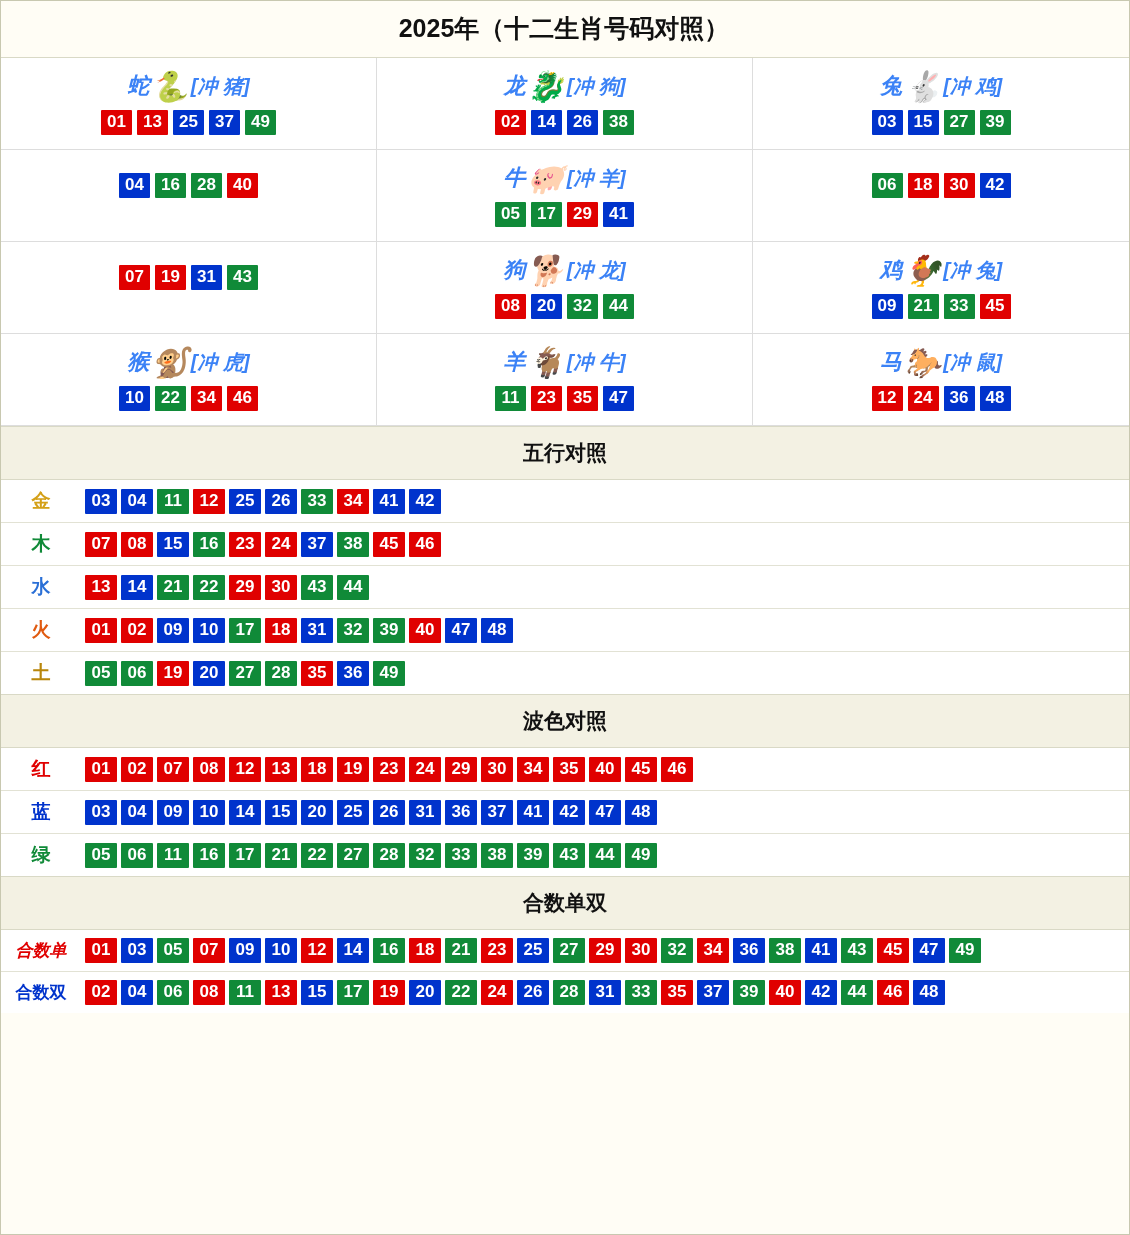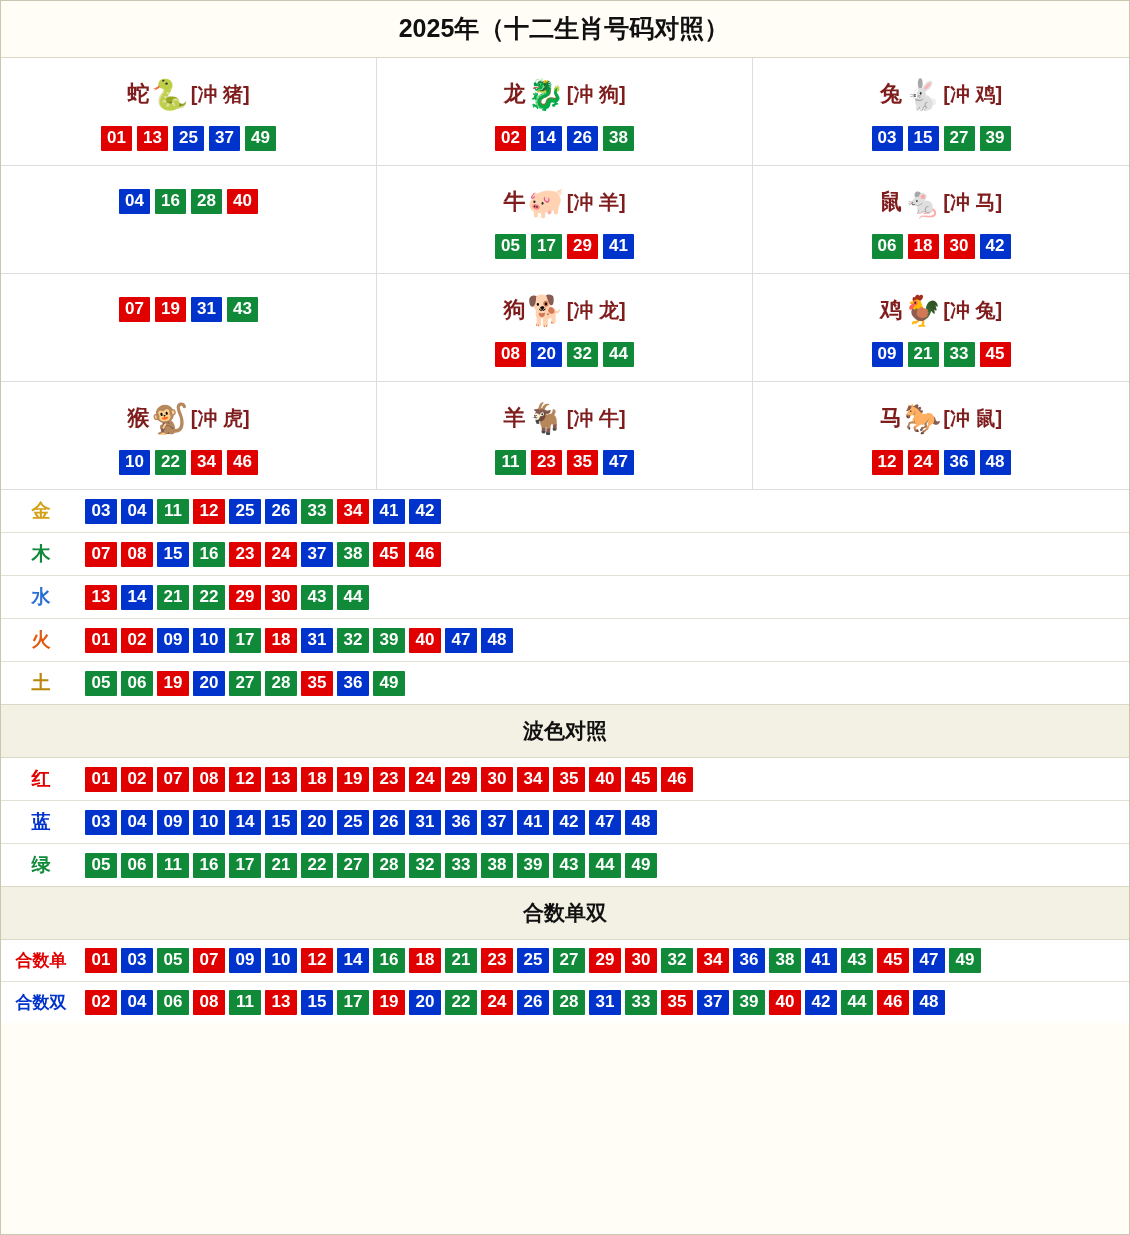--- a/index.html
+++ b/index.html
@@ -46,23 +46,24 @@
     border-right: 1px solid #ddd;
     border-bottom: 1px solid #ddd;
     padding: 14px 0 14px 0;
     text-align: center;
     background: #fff;
   }
   .zodiac-cell:nth-child(3n) { border-right: none; }
   .zodiac-head {
     font-size: 21px;
     font-weight: bold;
-    color: #7f1d1d;
-    line-height: 44px;
+    color: #3b82f6;
+    line-height: 28px;
     white-space: nowrap;
+    font-style: italic;
   }
   .zodiac-head .animal { font-size: 22px; }
   .zodiac-head .emoji { font-size: 30px; vertical-align: -4px; margin: 0 2px; }
   .zodiac-head .clash { font-size: 20px; }
   .num-row {
     margin-top: 9px;
     display: flex;
     justify-content: center;
     gap: 5px;
     flex-wrap: wrap;
@@ -114,21 +115,21 @@
   .row-nums .num { min-width: 26px; }
   
   .c-gold  { color: #d4a017; }
   .c-wood  { color: #108a38; }
   .c-water { color: #2a6fd6; }
   .c-fire  { color: #e05a10; }
   .c-earth { color: #b8860b; }
   .c-red   { color: #e00000; }
   .c-blue  { color: #0033cc; }
   .c-green { color: #108a38; }
-  .c-odd   { color: #e00000; }
+  .c-odd   { color: #e00000; font-style: italic; }
   .c-even  { color: #0033cc; }
   .block { background:#fff; }
 </style>
 </head>
 <body>
 
 <div class="page">
 
   <div class="main-title">2025年（十二生肖号码对照）</div>
 
@@ -172,21 +173,20 @@
       <div class="zodiac-cell">
         <div class="zodiac-head"><span class="animal">牛</span><span class="emoji">🐖</span><span class="clash">[冲 羊]</span></div>
         <div class="num-row">
           <span class="num green">05</span>
           <span class="num green">17</span>
           <span class="num red">29</span>
           <span class="num blue">41</span>
         </div>
       </div>
       <div class="zodiac-cell">
-        <div class="zodiac-head"><span class="animal">鼠</span><span class="emoji">🐁</span><span class="clash">[冲 马]</span></div>
         <div class="num-row">
           <span class="num green">06</span>
           <span class="num red">18</span>
           <span class="num red">30</span>
           <span class="num blue">42</span>
         </div>
       </div>
       <div class="zodiac-cell">
         <div class="num-row">
           <span class="num red">07</span>
@@ -235,20 +235,21 @@
         <div class="zodiac-head"><span class="animal">马</span><span class="emoji">🐎</span><span class="clash">[冲 鼠]</span></div>
         <div class="num-row">
           <span class="num red">12</span>
           <span class="num red">24</span>
           <span class="num blue">36</span>
           <span class="num blue">48</span>
         </div>
       </div>
     </div>
 
+  <div class="section-title">五行对照</div>
   <div class="block" id="wuxing-table">
       <div class="row">
         <div class="row-label c-gold">金</div>
         <div class="row-nums">
           <span class="num blue">03</span>
           <span class="num blue">04</span>
           <span class="num green">11</span>
           <span class="num red">12</span>
           <span class="num blue">25</span>
           <span class="num blue">26</span>

